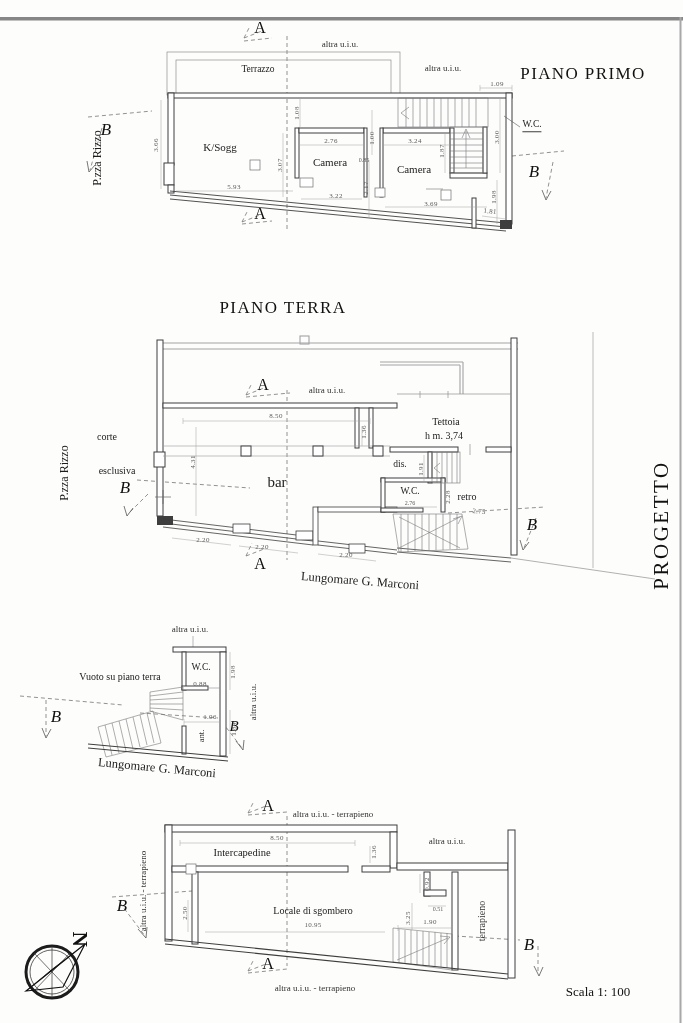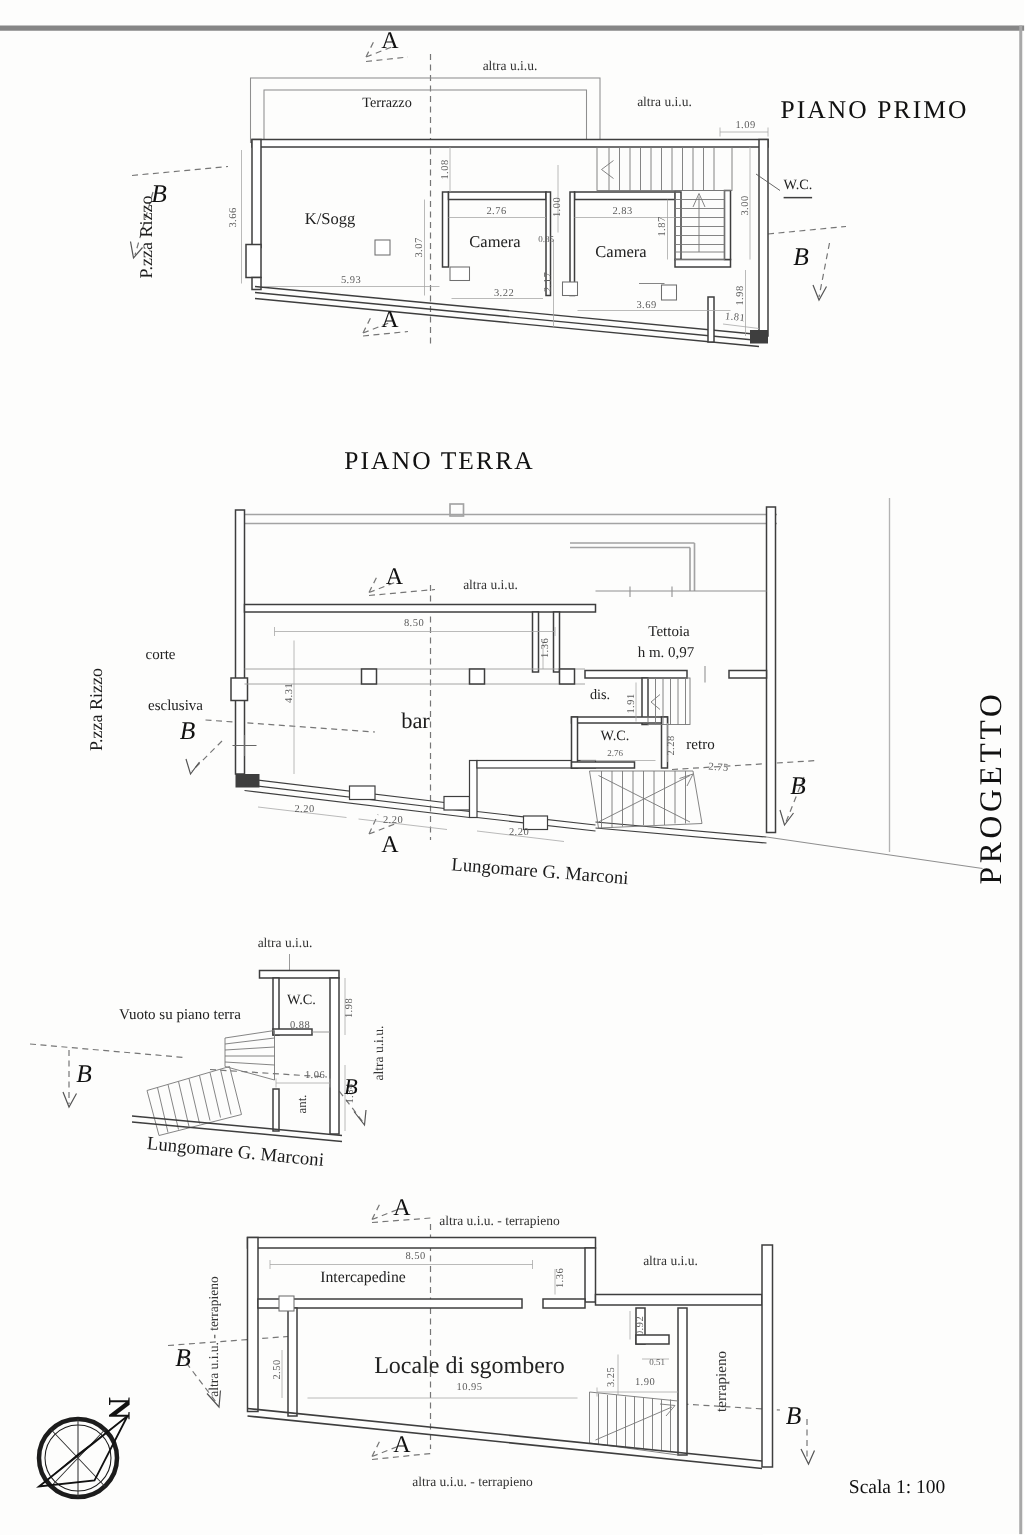--- a/index.html
+++ b/index.html
@@ -316,41 +316,41 @@
   <span class="lbl room" style="left:220px;top:147px">K/Sogg</span>
   <span class="lbl room" style="left:330px;top:162px">Camera</span>
   <span class="lbl room" style="left:414px;top:169px">Camera</span>
   <span class="lbl sec" style="left:260px;top:214px">A</span>
   <span class="lbl dim rotm90" style="left:156px;top:145px">3.66</span>
   <span class="lbl dim" style="left:234px;top:187px">5.93</span>
   <span class="lbl dim rotm90" style="left:280px;top:165px">3.07</span>
   <span class="lbl dim rotm90" style="left:297px;top:113px">1.08</span>
   <span class="lbl dim" style="left:331px;top:141px">2.76</span>
   <span class="lbl dim rotm90" style="left:372px;top:138px">1.00</span>
-  <span class="lbl dim" style="left:415px;top:141px">2.83</span>
+  <span class="lbl dim" style="left:415px;top:141px">3.24</span>
   <span class="lbl tiny" style="left:364px;top:160px">0.85</span>
   <span class="lbl dim rotm90" style="left:366px;top:188px">2.17</span>
   <span class="lbl dim" style="left:336px;top:196px">3.22</span>
   <span class="lbl dim" style="left:431px;top:204px">3.69</span>
   <span class="lbl dim rotm90" style="left:442px;top:151px">1.87</span>
   <span class="lbl dim" style="left:497px;top:84px">1.09</span>
   <span class="lbl dim rotm90" style="left:497px;top:137px">3.00</span>
   <span class="lbl dim rotm90" style="left:494px;top:197px">1.98</span>
   <span class="lbl dim rot5" style="left:490px;top:212px">1.81</span>
 
-  <span class="lbl title" style="left:293px;top:307px">PIANO TERRA</span>
+  <span class="lbl title" style="left:283px;top:307px">PIANO TERRA</span>
   <span class="lbl sec" style="left:263px;top:385px">A</span>
   <span class="lbl xsmall" style="left:327px;top:390px">altra u.i.u.</span>
   <span class="lbl small" style="left:107px;top:437px;font-size:10px">corte</span>
   <span class="lbl small" style="left:117px;top:471px;font-size:10px">esclusiva</span>
   <span class="lbl rotm90" style="left:64px;top:473px;font-size:12px">P.zza Rizzo</span>
   <span class="lbl secb" style="left:125px;top:487px">B</span>
   <span class="lbl" style="left:277px;top:482px;font-size:15px">bar</span>
   <span class="lbl small" style="left:446px;top:422px;font-size:10px">Tettoia</span>
-  <span class="lbl small" style="left:444px;top:436px;font-size:10px">h m. 0,97</span>
+  <span class="lbl small" style="left:444px;top:436px;font-size:10px">h m. 3,74</span>
   <span class="lbl small" style="left:400px;top:465px">dis.</span>
   <span class="lbl small" style="left:410px;top:492px">W.C.</span>
   <span class="lbl small" style="left:467px;top:497px;font-size:10px">retro</span>
   <span class="lbl secb" style="left:532px;top:524px">B</span>
   <span class="lbl sec" style="left:260px;top:564px">A</span>
   <span class="lbl rot4" style="left:360px;top:581px;font-size:12.5px">Lungomare G. Marconi</span>
   <span class="lbl dim" style="left:276px;top:416px">8.50</span>
   <span class="lbl dim rotm90" style="left:364px;top:432px">1.36</span>
   <span class="lbl dim rotm90" style="left:193px;top:462px">4.31</span>
   <span class="lbl dim" style="left:203px;top:540px">2.20</span>
@@ -377,21 +377,21 @@
 
   <span class="lbl sec" style="left:268px;top:806px">A</span>
   <span class="lbl xsmall" style="left:333px;top:814px">altra u.i.u. - terrapieno</span>
   <span class="lbl xsmall" style="left:447px;top:841px">altra u.i.u.</span>
   <span class="lbl small" style="left:242px;top:853px;font-size:10.5px">Intercapedine</span>
   <span class="lbl dim" style="left:277px;top:838px">8.50</span>
   <span class="lbl dim rotm90" style="left:374px;top:852px">1.36</span>
   <span class="lbl rotm90" style="left:143px;top:891px;font-size:9px;color:#333">altra u.i.u. - terrapieno</span>
   <span class="lbl secb" style="left:122px;top:905px">B</span>
   <span class="lbl dim rotm90" style="left:185px;top:913px">2.50</span>
-  <span class="lbl small" style="left:313px;top:911px;font-size:16px">Locale di sgombero</span>
+  <span class="lbl small" style="left:313px;top:911px;font-size:10px">Locale di sgombero</span>
   <span class="lbl dim" style="left:313px;top:925px">10.95</span>
   <span class="lbl dim rotm90" style="left:408px;top:918px">3.25</span>
   <span class="lbl dim rotm90" style="left:427px;top:884px">0.92</span>
   <span class="lbl tiny" style="left:438px;top:909px">0.51</span>
   <span class="lbl dim" style="left:430px;top:922px">1.90</span>
   <span class="lbl rotm90" style="left:482px;top:921px;font-size:10px;color:#333">terrapieno</span>
   <span class="lbl secb" style="left:529px;top:944px">B</span>
   <span class="lbl sec" style="left:268px;top:964px">A</span>
   <span class="lbl xsmall" style="left:315px;top:988px">altra u.i.u. - terrapieno</span>
 

